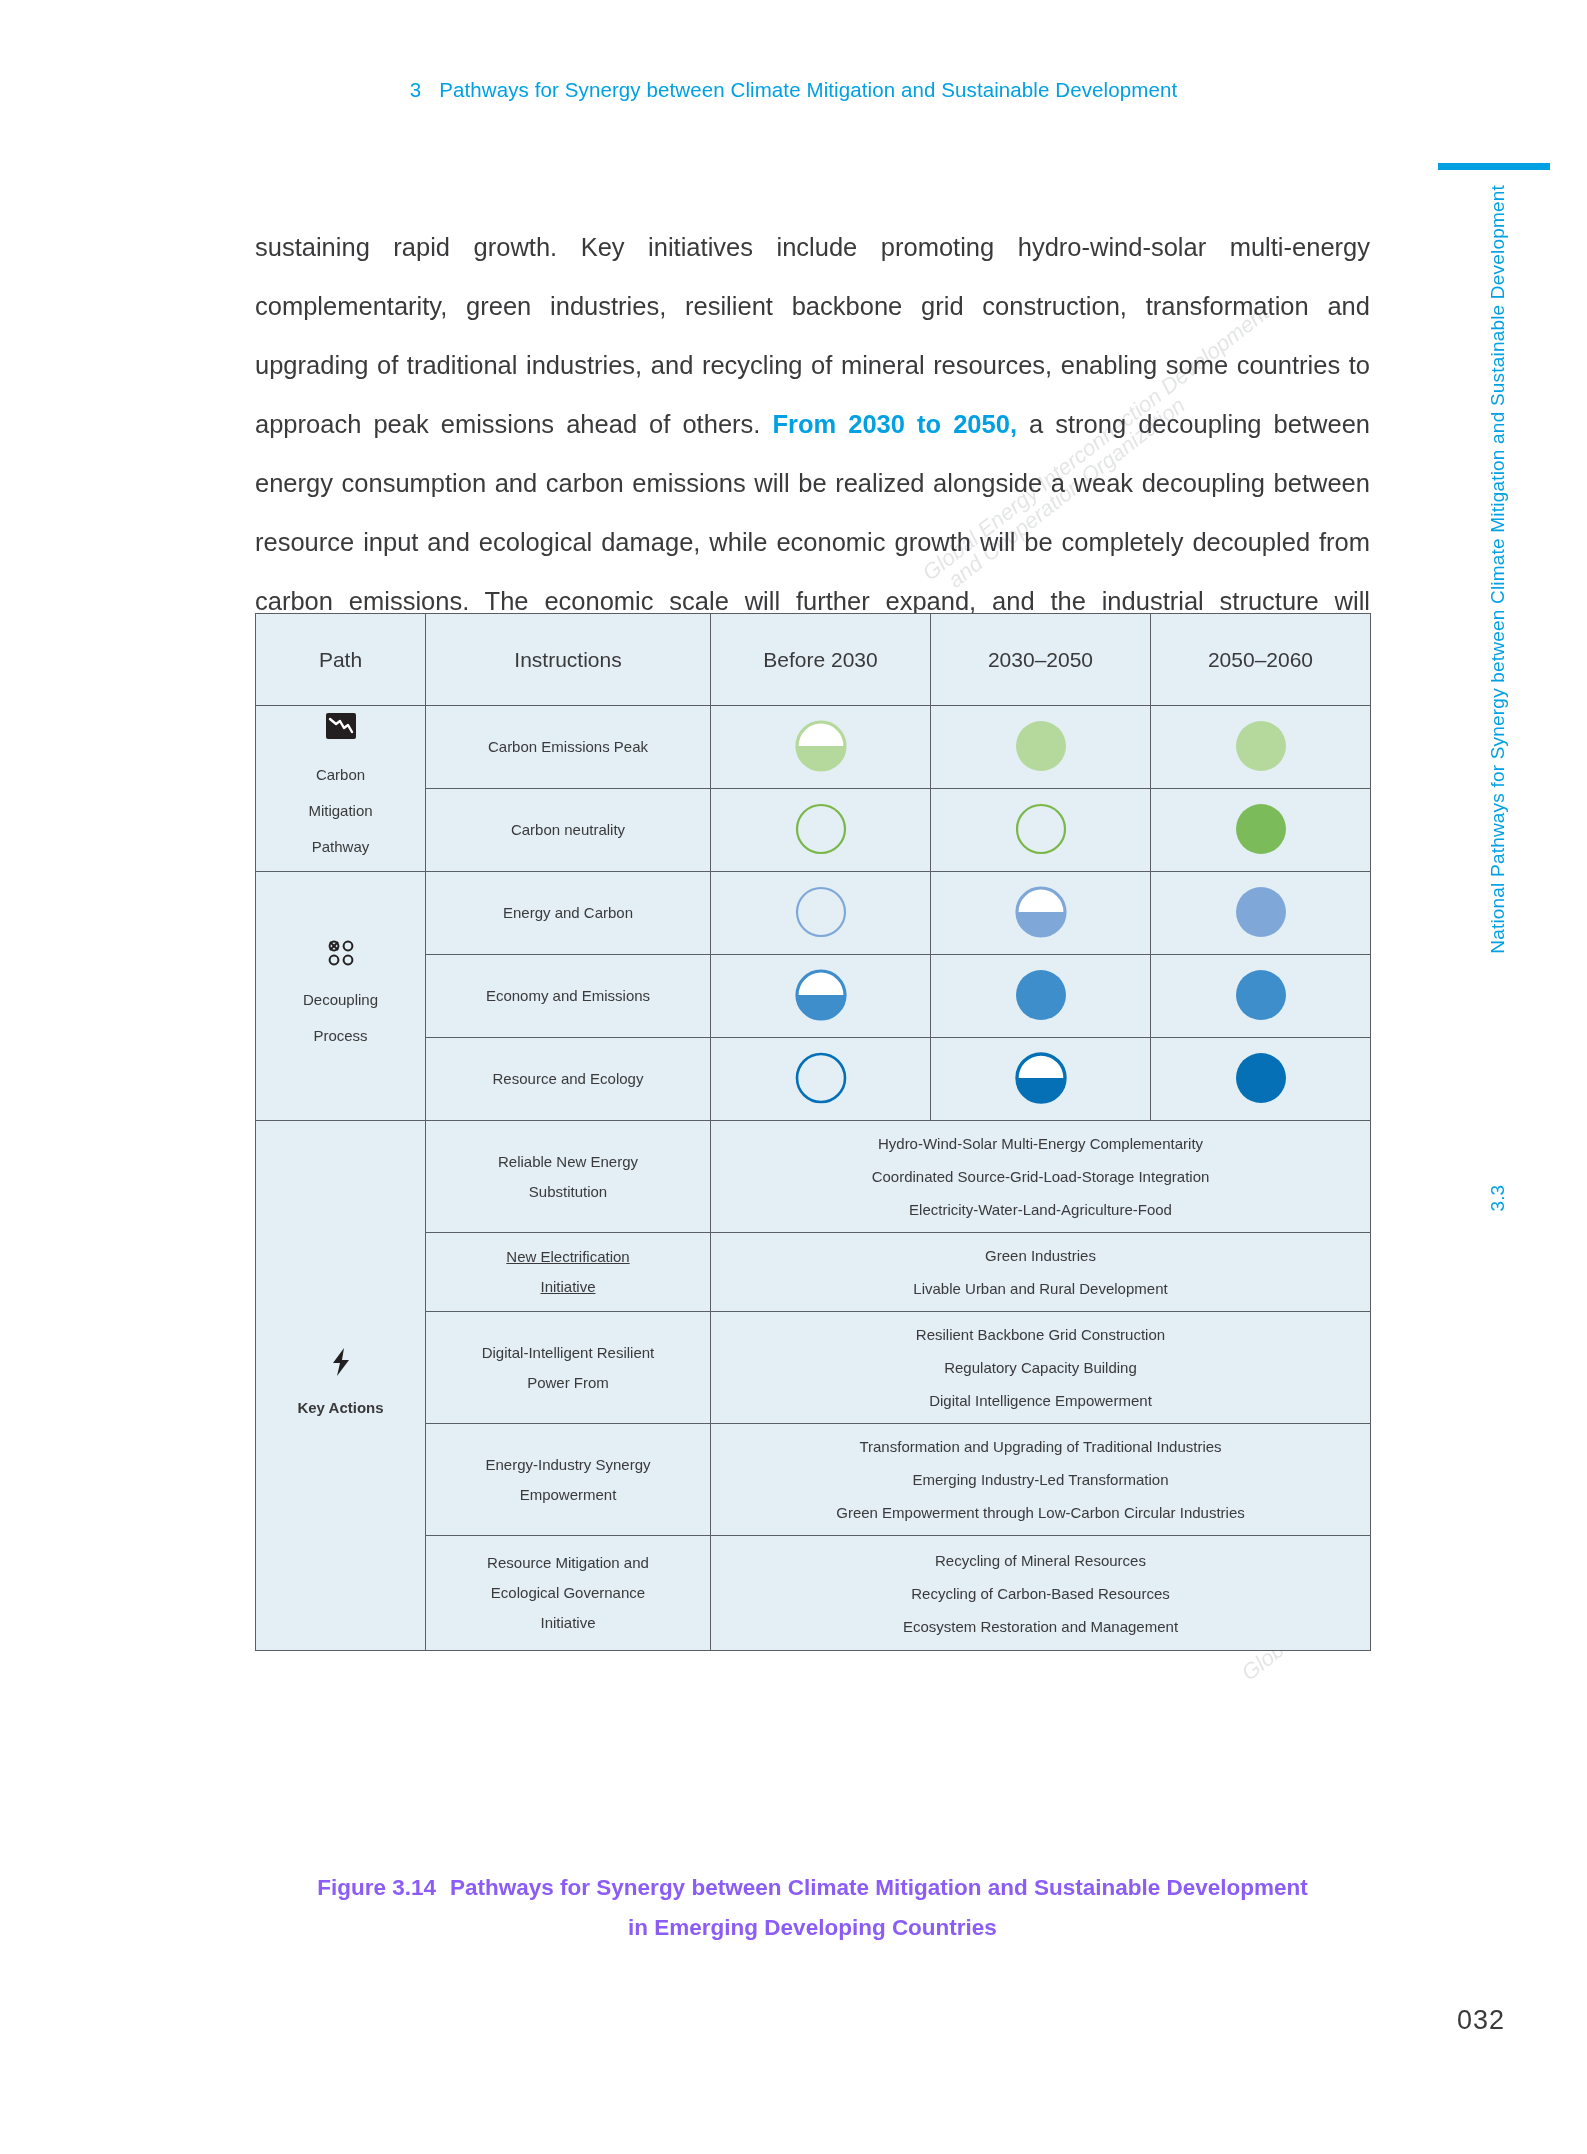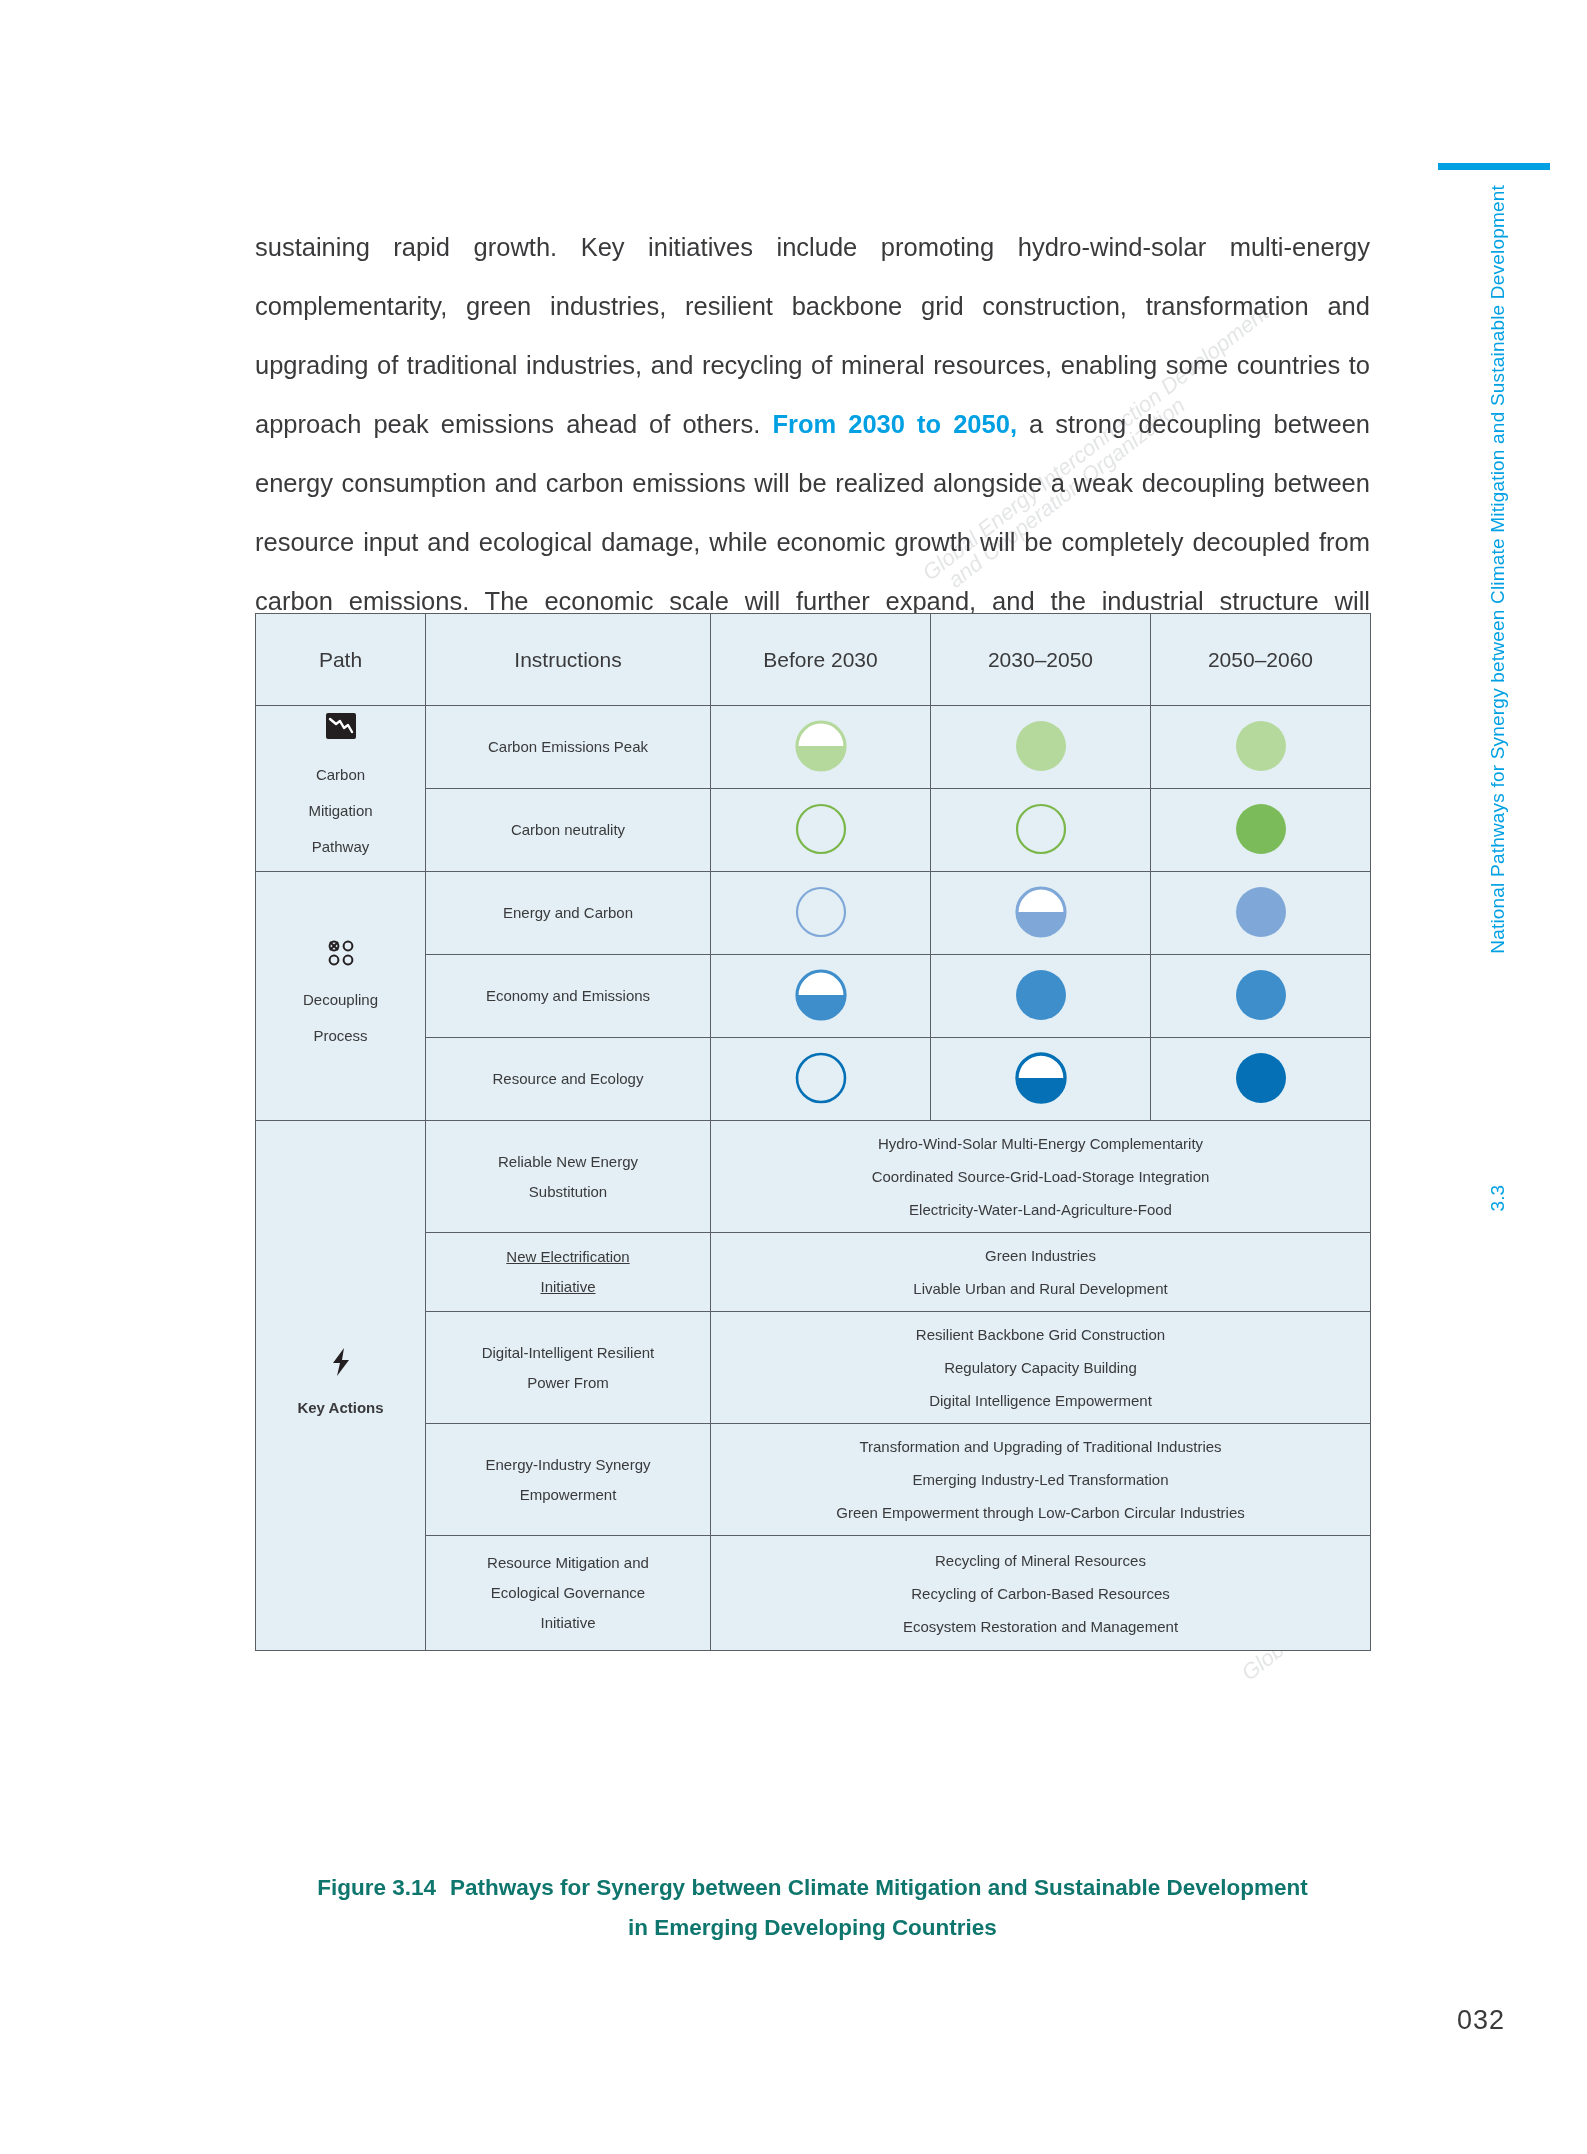--- a/index.html
+++ b/index.html
@@ -136,21 +136,21 @@
   
   .ind { display: inline-block; vertical-align: middle; }
 
   
   .caption {
     position: absolute;
     left: 255px;
     top: 1868px;
     width: 1115px;
     text-align: center;
-    color: #0f766e;
+    color: #8b5cf6;
     font-weight: bold;
     font-size: 22.5px;
     line-height: 40px;
   }
   .caption .lead { margin-right: 14px; }
 
   
   .folio {
     position: absolute;
     right: 82px;
@@ -175,20 +175,23 @@
 </head>
 <body>
 
 <div class="page">
 
   <div class="wm" style="left:880px; top:430px;">Global Energy Interconnection Development</div>
   <div class="wm" style="left:920px; top:480px;">and Cooperation Organization</div>
   <div class="wm" style="left:1090px; top:950px;">Global Energy Development</div>
   <div class="wm" style="left:1230px; top:1620px;">Global Energy</div>
 
+  <div class="run-head">
+    <span class="num">3</span><span>Pathways for Synergy between Climate Mitigation and Sustainable Development</span>
+  </div>
 
   <div class="side-rule"></div>
   <div class="side-vert">
     <span>National Pathways for Synergy between Climate Mitigation and Sustainable Development</span>
   </div>
   <div class="side-num">
     <span>3.3</span>
   </div>
 
   <div class="body-col">

